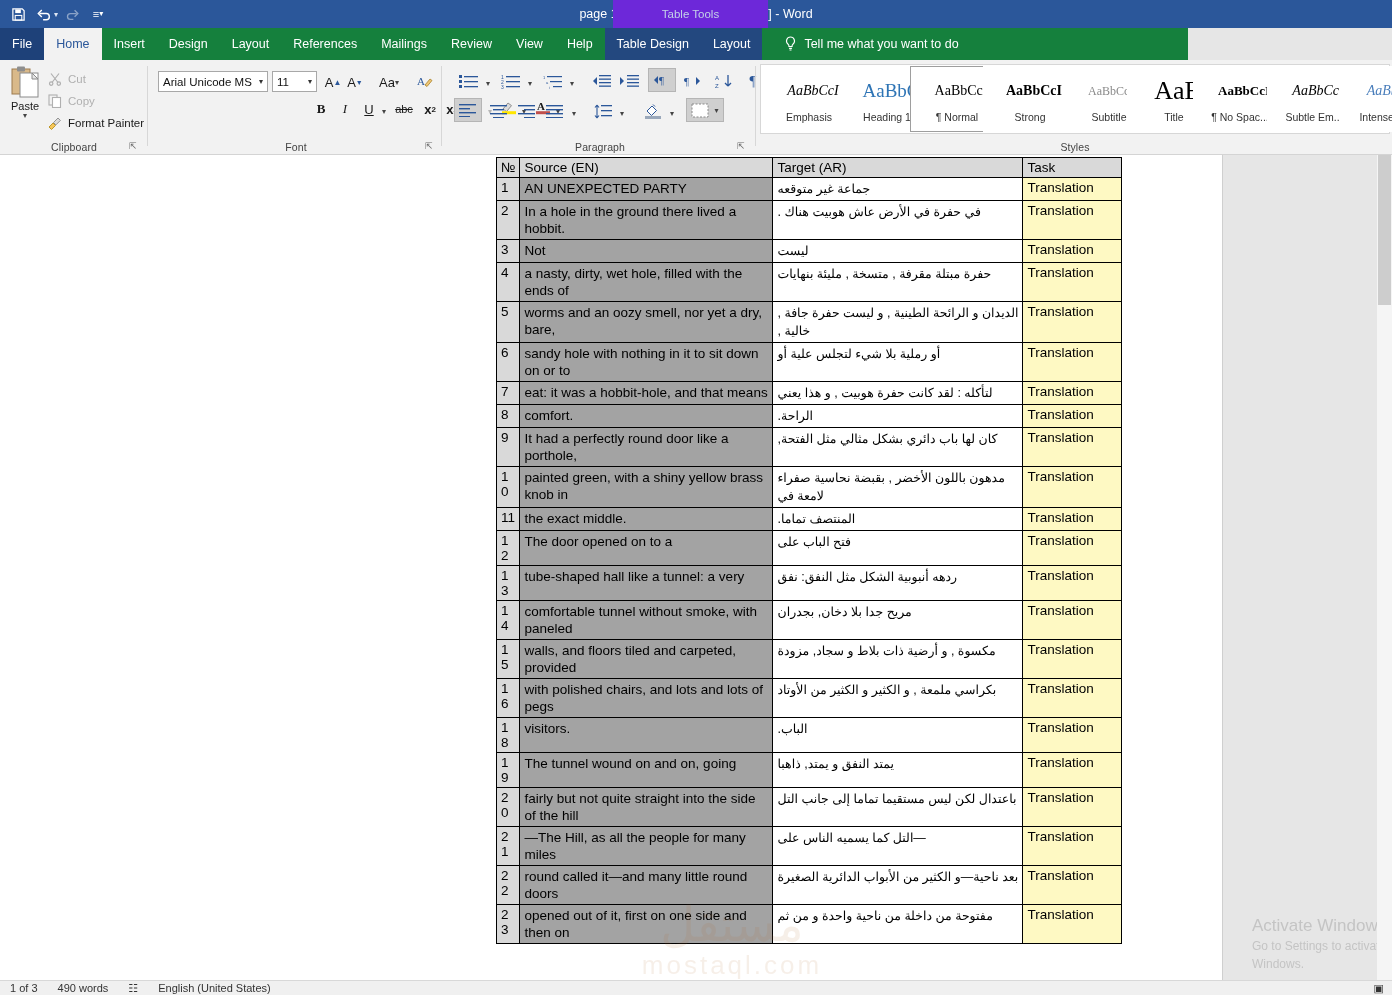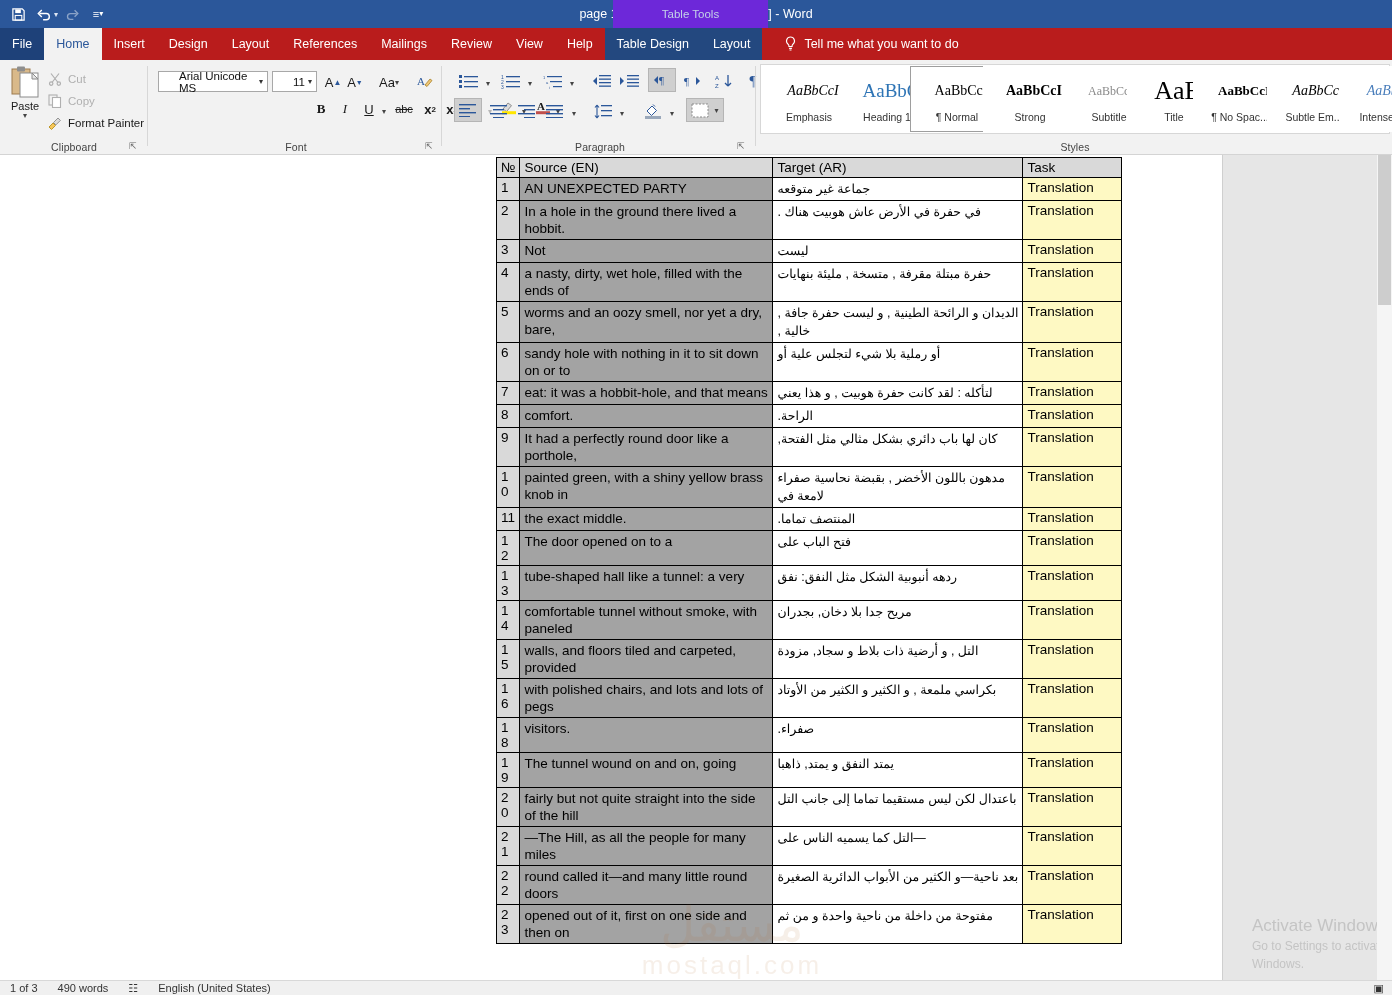--- a/index.html
+++ b/index.html
@@ -30,22 +30,22 @@
     pointer-events:none;
   }
   .tabtools-label {
     position:absolute; left:613px; top:0; width:155px; height:28px;
     background:#6d28d9; color:#c4d2e8; font-size:11.5px;
     display:flex; align-items:center; justify-content:center;
   }
 
   
   .tabstrip {
-    position:absolute; left:0; top:28px; width:1392px; height:32px;
-    background:#b91c1c; display:flex; align-items:stretch;
+    position:absolute; left:0; top:28px; width:1188px; height:32px;
+    background:#15803d; display:flex; align-items:stretch;
   }
   .tab {
     padding:0 12px; display:flex; align-items:center; color:#ffffff;
     font-size:12.5px; height:32px; white-space:nowrap;
   }
   .tab.file { background:#1e4179; }
   .tab.active { background:#f2f2f2; color:#2b579a; }
   .tab.tt { background:#23487f; }
   .tellme {
     display:flex; align-items:center; gap:7px; color:#ffffff; font-size:12.5px;
@@ -82,21 +82,21 @@
   .clip-item {
     position:absolute; left:48px; display:flex; align-items:center; gap:6px;
     font-size:11.5px; color:#b0b0b0; height:20px;
   }
   .clip-item.enabled { color:#1a1a1a; }
 
   
   .g-font { left:150px; width:292px; }
   .fontbox {
     position:absolute; border:1px solid #a8a8a8; background:#fff; height:21px;
-    display:flex; align-items:center; font-size:11.5px; color:#111; padding-left:20px;
+    display:flex; align-items:center; font-size:11.5px; color:#111; padding-left:4px;
   }
   .fontbox .cv { margin-left:auto; margin-right:4px; font-size:8px; color:#333; }
   .ficon {
     position:absolute; display:flex; align-items:center; justify-content:center;
     font-size:13px; color:#1a1a1a; height:22px;
   }
   .mini-caret { font-size:8px; color:#444; }
 
   
   .g-para { left:444px; width:312px; }
@@ -639,33 +639,33 @@
           </tr>
           <tr>
             <td class="num">14</td>
             <td class="src">comfortable tunnel without smoke, with paneled</td>
             <td class="tgt">مريح جدا بلا دخان, بجدران</td>
             <td class="task">Translation</td>
           </tr>
           <tr>
             <td class="num">15</td>
             <td class="src">walls, and floors tiled and carpeted, provided</td>
-            <td class="tgt">التل , و أرضية ذات بلاط و سجاد, مزودة</td>
+            <td class="tgt">مكسوة , و أرضية ذات بلاط و سجاد, مزودة</td>
             <td class="task">Translation</td>
           </tr>
           <tr>
             <td class="num">16</td>
             <td class="src">with polished chairs, and lots and lots of pegs</td>
             <td class="tgt">بكراسي ملمعة , و الكثير و الكثير من الأوتاد</td>
             <td class="task">Translation</td>
           </tr>
           <tr>
             <td class="num">18</td>
             <td class="src">visitors.</td>
-            <td class="tgt">صفراء.</td>
+            <td class="tgt">الباب.</td>
             <td class="task">Translation</td>
           </tr>
           <tr>
             <td class="num">19</td>
             <td class="src">The tunnel wound on and on, going</td>
             <td class="tgt">يمتد النفق و يمتد, ذاهبا</td>
             <td class="task">Translation</td>
           </tr>
           <tr>
             <td class="num">20</td>

